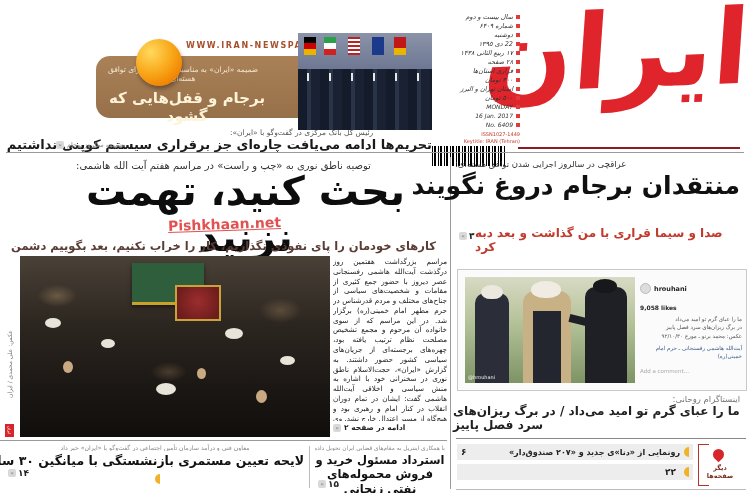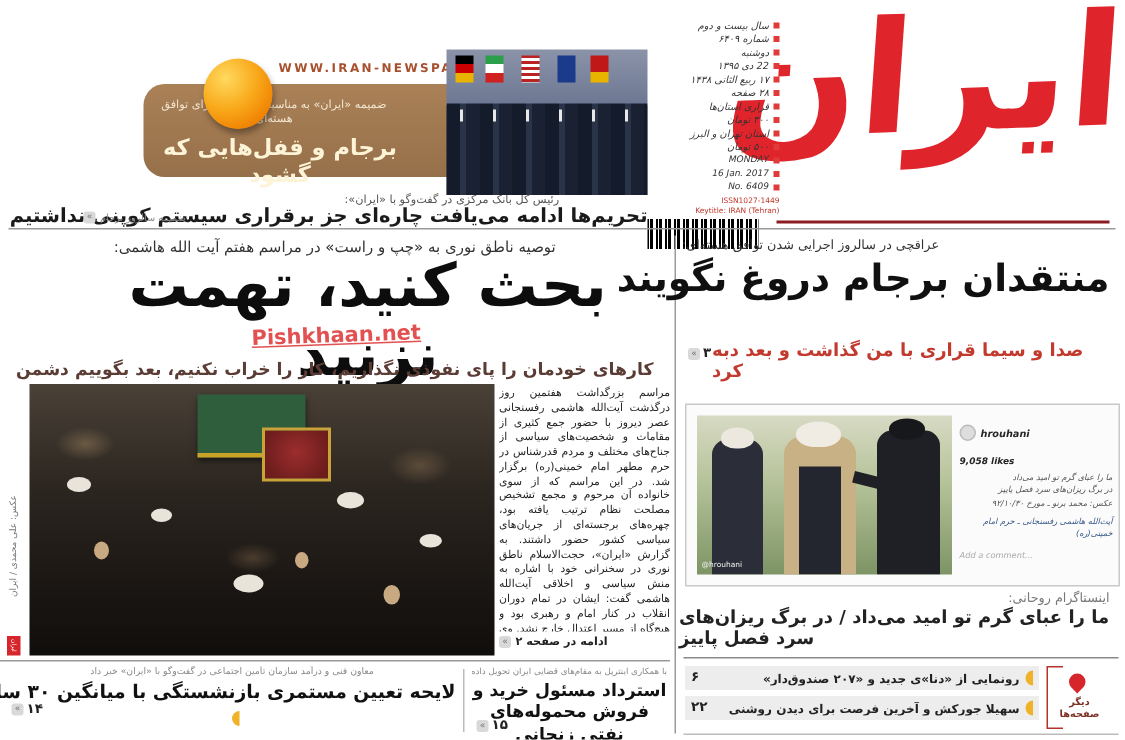--- a/index.html
+++ b/index.html
@@ -59,21 +59,21 @@
   .ar-subhead { top:226px; right:10px; width:265px; font-size:12px; font-weight:bold; color:#c23a2e; text-align:left; }
   .pgmark { display:flex; align-items:center; gap:2px; direction:ltr; }
   .pgmark .num { font-size:9px; font-weight:bold; color:#222; }
 
   .ig-card { top:269px; left:457px; width:290px; height:122px; background:#fbfbfb; border:1px solid #c9c9c9; }
   .ig-photo { position:absolute; left:7px; top:7px; width:170px; height:106px; overflow:hidden;
               background:linear-gradient(180deg,#d8dac4 0%,#b7c49b 40%,#7e9465 100%); }
   .fig { position:absolute; }
   .head { position:absolute; border-radius:50% 50% 45% 45%; }
   .ig-tag { position:absolute; left:3px; bottom:3px; font-size:5px; color:#eee; direction:ltr; }
-  .ig-side { position:absolute; left:182px; top:8px; width:102px; direction:ltr; text-align:left;font-style:italic; }
+  .ig-side { position:absolute; left:182px; top:8px; width:102px; direction:ltr; text-align:left; }
   .ig-avatar { width:11px; height:11px; border-radius:50%; background:#ddd; border:1px solid #bbb; display:inline-block; vertical-align:middle; }
   .ig-user { font-size:6.5px; font-weight:bold; color:#262626; vertical-align:middle; margin-left:3px; }
   .ig-likes { font-size:6px; font-weight:bold; color:#262626; margin-top:7px; }
   .ig-cap { font-size:5.5px; color:#555; direction:rtl; text-align:right; line-height:1.5; margin-top:4px; }
   .ig-tags { font-size:5.5px; color:#3a5b8c; direction:rtl; text-align:right; line-height:1.5; margin-top:4px; }
   .ig-comment { font-size:5.5px; color:#aaa; margin-top:8px; }
   .ig-kicker { top:394px; right:10px; font-size:8.5px; color:#777; }
   .ig-quote { top:404px; right:10px; width:287px; font-size:12px; font-weight:bold; color:#222; text-align:left; }
 
   .op-topline { top:438px; left:456px; width:290px; border-top:1px solid #888; }
@@ -269,21 +269,20 @@
   <span class="tulip"></span>
   <div class="op-label">دیگر صفحه‌ها</div>
 </div>
 <div class="abs op-row" style="top:444px;">
   <span class="ybul"></span>
   <span class="op-text">رونمایی از «دنا»ی جدید و «۲۰۷ صندوق‌دار»</span>
   <span class="op-num">۶</span>
 </div>
 <div class="abs op-row" style="top:464px;">
   <span class="ybul"></span>
-  <span class="op-text">سهیلا جورکش و آخرین فرصت برای دیدن روشنی</span>
   <span class="op-num">۲۲</span>
 </div>
 
 <div class="abs main-kicker">توصیه ناطق نوری به «چپ و راست» در مراسم هفتم آیت الله هاشمی:</div>
 <div class="abs main-headline">بحث کنید، تهمت نزنید</div>
 <div class="abs watermark">Pishkhaan.net</div>
 <div class="abs main-subhead">کارهای خودمان را پای نفوذی نگذاریم، کار را خراب نکنیم، بعد بگوییم دشمن</div>
 
 <div class="abs funeral">
   <div class="flag-green"></div>

